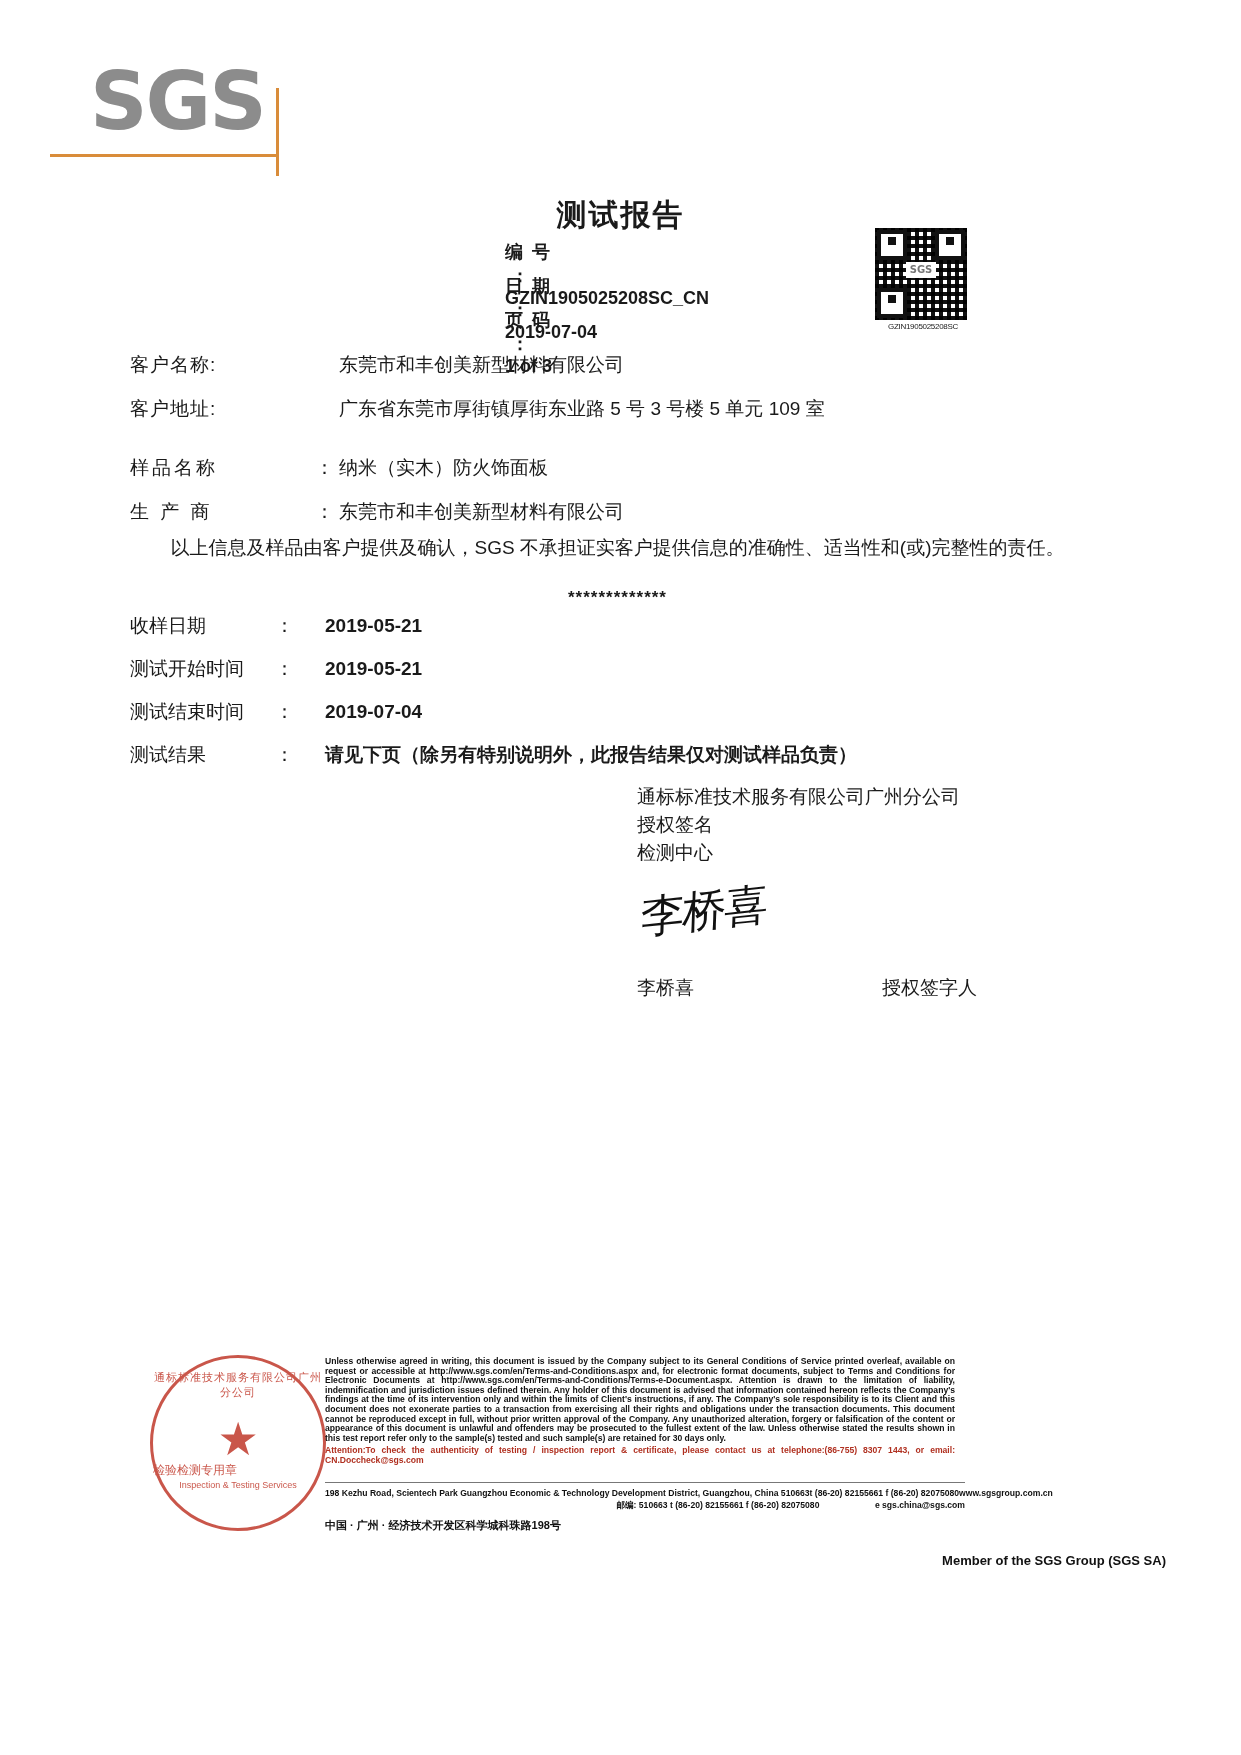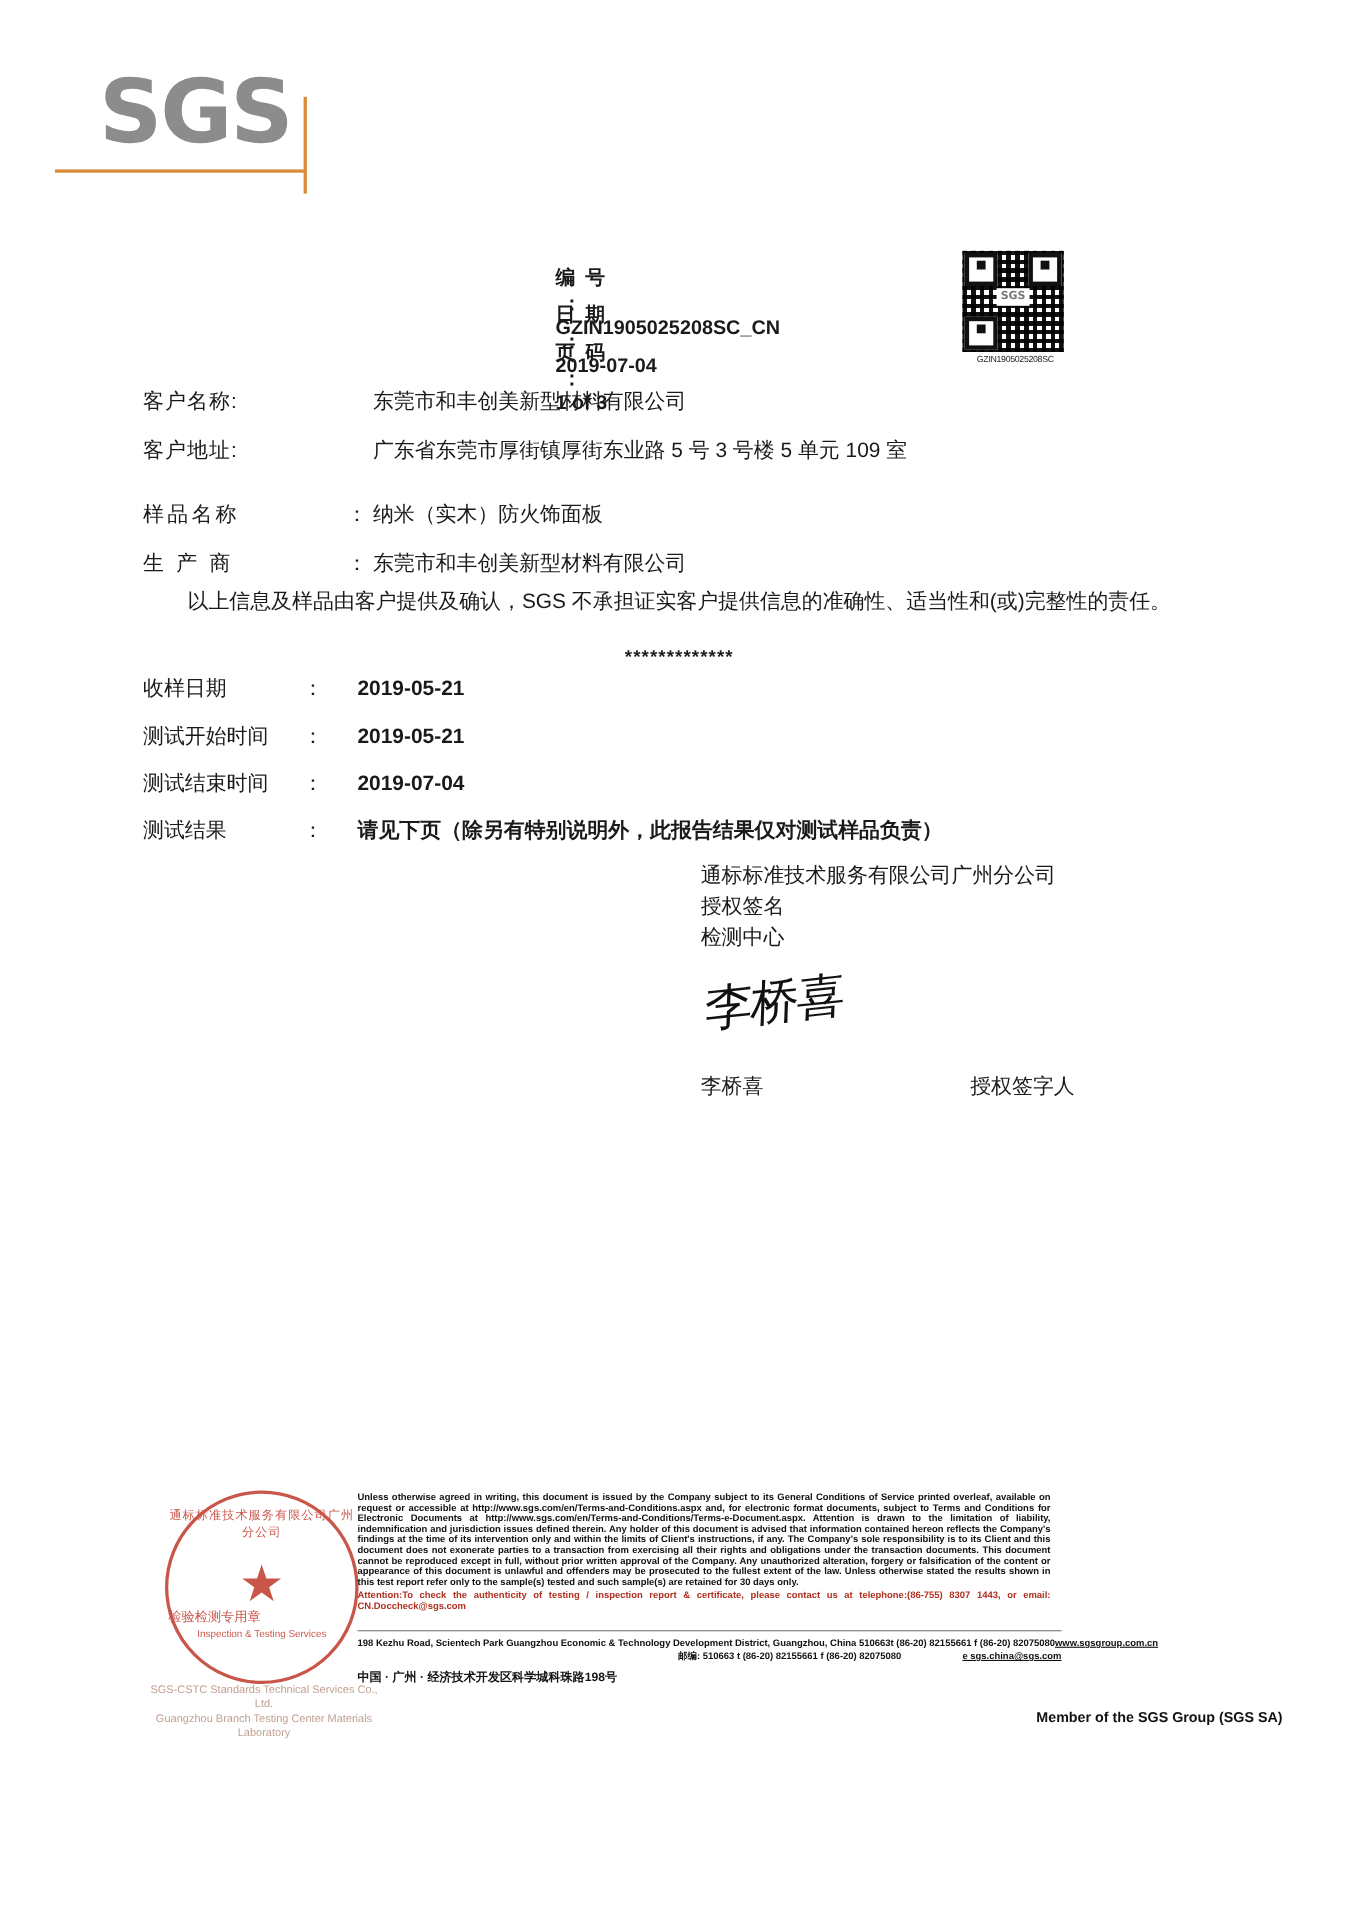--- a/index.html
+++ b/index.html
@@ -315,21 +315,21 @@
     font-size: 8.6px;
     line-height: 12px;
     color: #111;
     font-weight: bold;
   }
   .addr .row {
     display: flex;
     justify-content: space-between;
   }
   .addr .left { white-space: nowrap; }
-  .addr .right { white-space: nowrap; text-align: center; text-decoration: underline; }
+  .addr .right { white-space: nowrap; text-align: center; }
   .addr .cn { font-size: 11px; margin-top: 20px; }
   .member {
     position: absolute;
     right: 95px;
     top: 1553px;
     font-size: 13px;
     font-weight: bold;
     color: #111;
   }
   .footline {
@@ -345,20 +345,21 @@
 <body>
 
 <div class="page">
 
   <div class="logo-wrap">
     <div class="logo-text">SGS</div>
     <div class="logo-rule"></div>
     <div class="logo-vrule"></div>
   </div>
 
+  <div class="doc-title">测试报告</div>
 
   <div class="meta">
     <div class="meta-row">
       <span class="meta-label">编  号</span>
       <span class="meta-colon">：</span>
       <span class="meta-value">GZIN1905025208SC_CN</span>
     </div>
     <div class="meta-row">
       <span class="meta-label">日  期</span>
       <span class="meta-colon">：</span>
@@ -449,24 +450,20 @@
     <span>李桥喜</span>
     <span>授权签字人</span>
   </div>
 
   <div class="stamp">
     <div class="arc-top">通标标准技术服务有限公司广州分公司</div>
     <div class="star">★</div>
     <div class="mid-cn">检验检测专用章</div>
     <div class="mid-en">Inspection &amp; Testing Services</div>
   </div>
-  <div class="stamp-sub">
-    <div>SGS-CSTC Standards Technical Services Co., Ltd.</div>
-    <div>Guangzhou Branch Testing Center Materials Laboratory</div>
-  </div>
 
   <div class="legal">
     <span>Unless otherwise agreed in writing, this document is issued by the Company subject to its General Conditions of Service printed overleaf, available on request or accessible at http://www.sgs.com/en/Terms-and-Conditions.aspx and, for electronic format documents, subject to Terms and Conditions for Electronic Documents at http://www.sgs.com/en/Terms-and-Conditions/Terms-e-Document.aspx. Attention is drawn to the limitation of liability, indemnification and jurisdiction issues defined therein. Any holder of this document is advised that information contained hereon reflects the Company's findings at the time of its intervention only and within the limits of Client's instructions, if any. The Company's sole responsibility is to its Client and this document does not exonerate parties to a transaction from exercising all their rights and obligations under the transaction documents. This document cannot be reproduced except in full, without prior written approval of the Company. Any unauthorized alteration, forgery or falsification of the content or appearance of this document is unlawful and offenders may be prosecuted to the fullest extent of the law. Unless otherwise stated the results shown in this test report refer only to the sample(s) tested and such sample(s) are retained for 30 days only.</span>
     <span class="attn">Attention:To check the authenticity of testing / inspection report &amp; certificate, please contact us at telephone:(86-755) 8307 1443, or email: CN.Doccheck@sgs.com</span>
   </div>
 
   <div class="footline"></div>
 
   <div class="addr">
     <div class="row">

